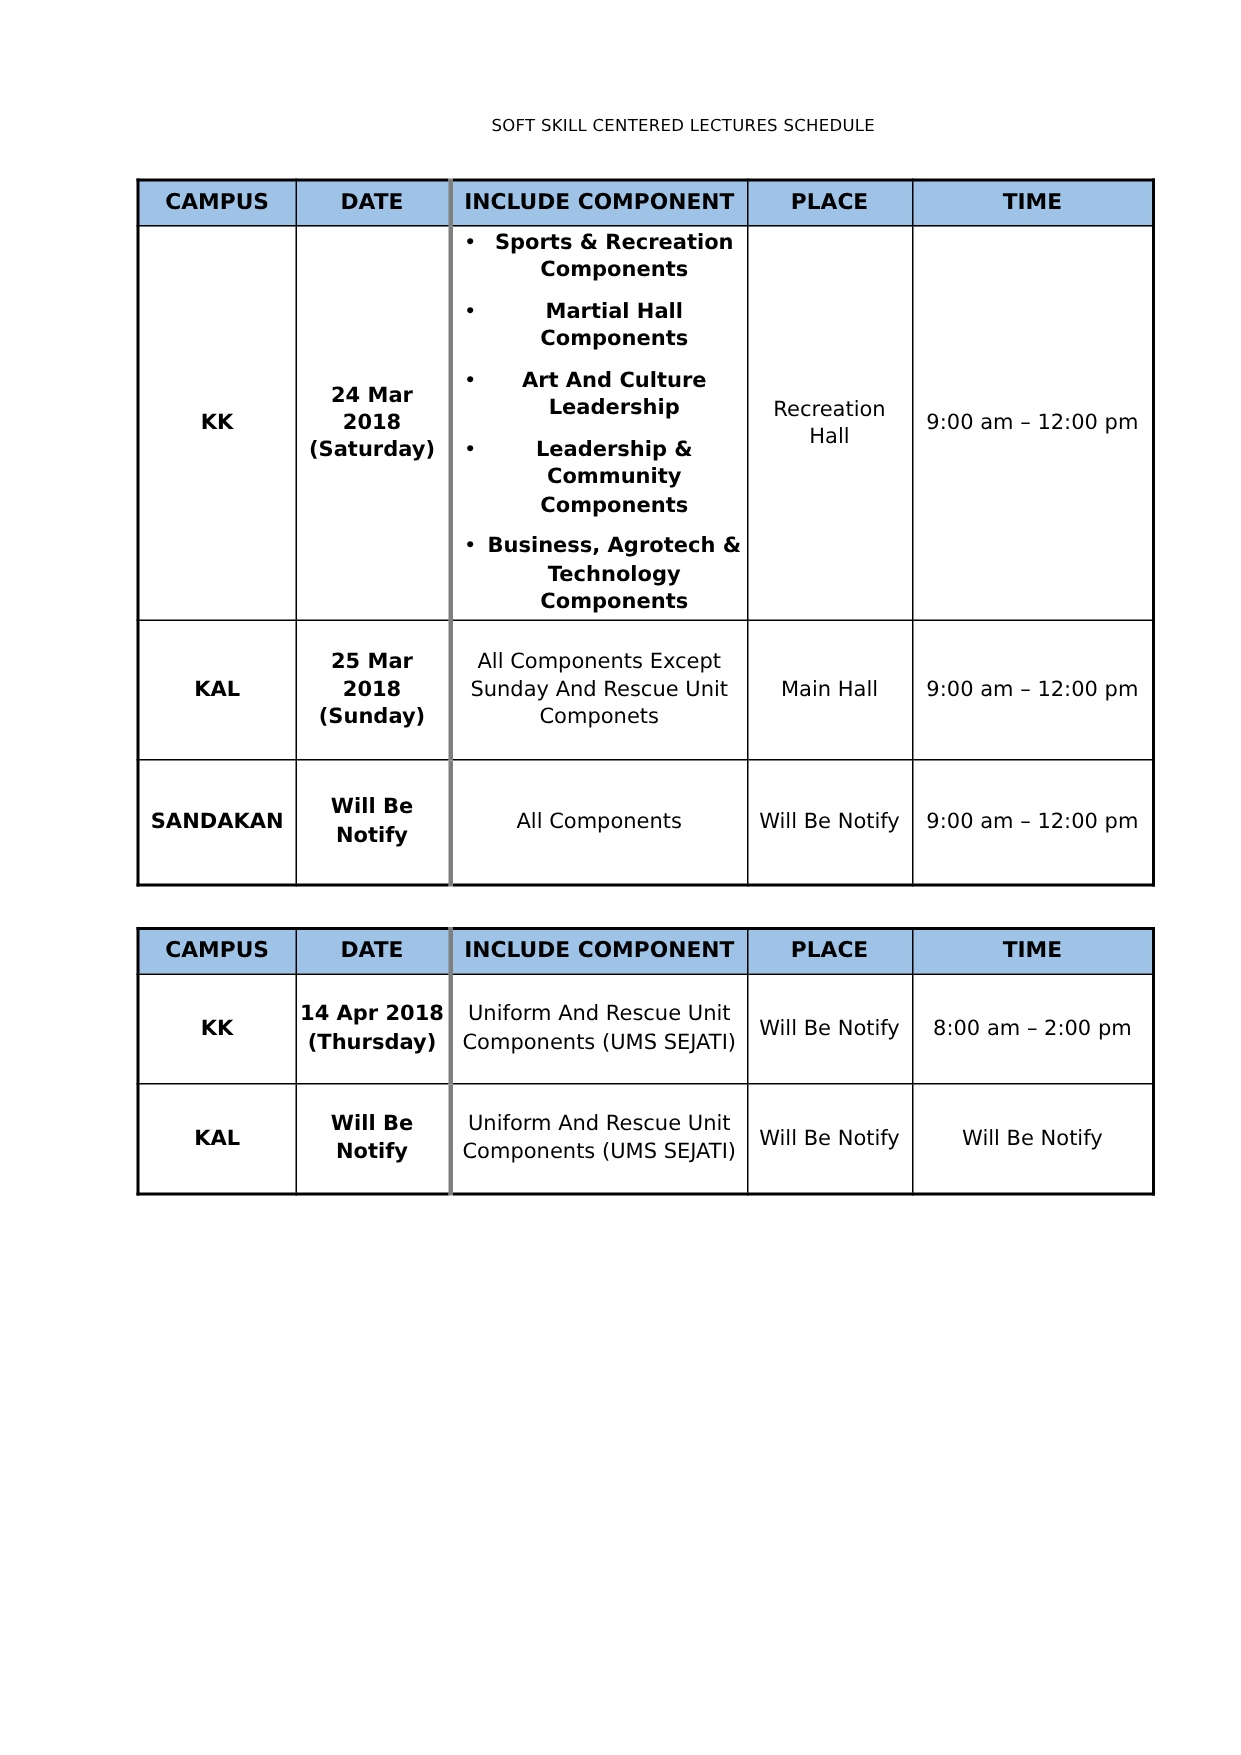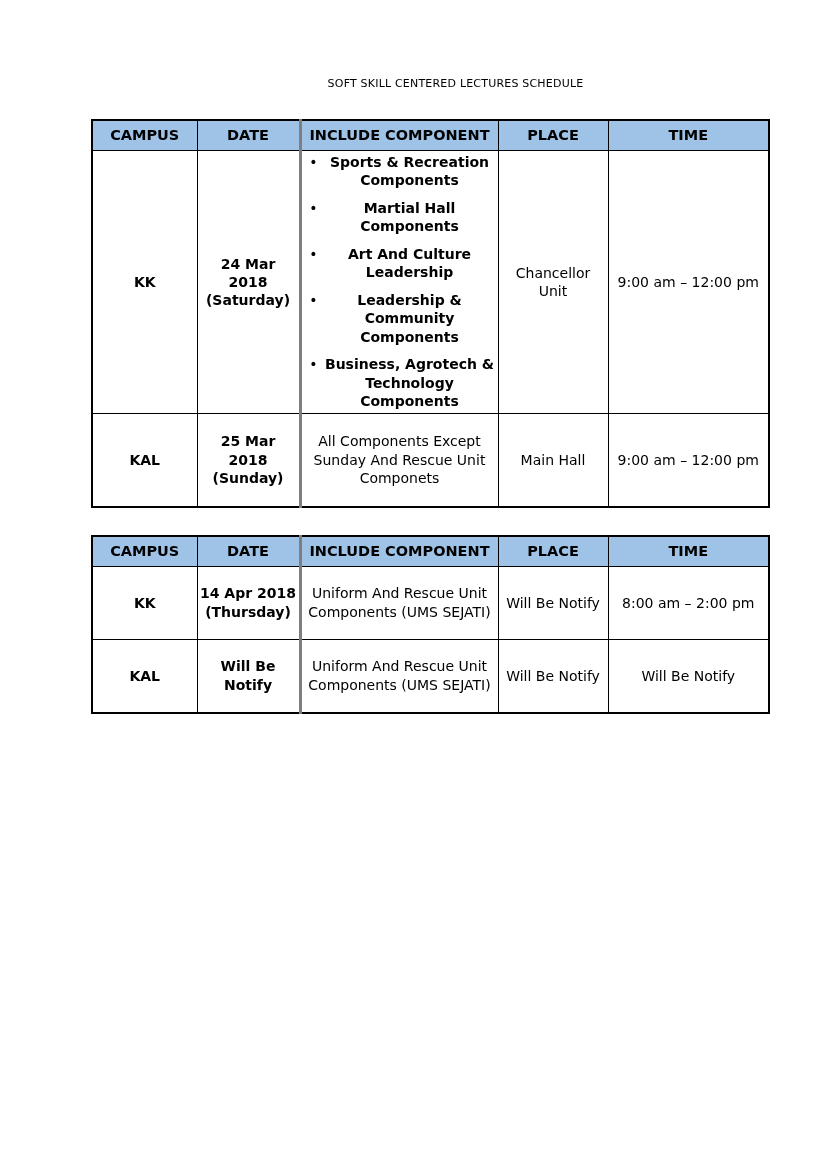--- a/index.html
+++ b/index.html
@@ -137,29 +137,36 @@
           </div>
           <div class="bullet-item">
             <span class="bullet">•</span>
             <span class="bullet-text">Leadership &amp; Community Components</span>
           </div>
           <div class="bullet-item">
             <span class="bullet">•</span>
             <span class="bullet-text">Business, Agrotech &amp; Technology Components</span>
           </div>
         </td>
-        <td>Chancellor Unit</td>
+        <td>Recreation Hall</td>
         <td>9:00 am – 12:00 pm</td>
       </tr>
       <tr class="t1-r2">
         <td class="campus-cell">KAL</td>
         <td class="date-cell">25 Mar 2018
 (Sunday)</td>
         <td class="col-component-b">All Components Except Sunday And Rescue Unit Componets</td>
         <td>Main Hall</td>
+        <td>9:00 am – 12:00 pm</td>
+      </tr>
+      <tr class="t1-r3">
+        <td class="campus-cell">SANDAKAN</td>
+        <td class="date-cell">Will Be Notify</td>
+        <td class="col-component-b">All Components</td>
+        <td>Will Be Notify</td>
         <td>9:00 am – 12:00 pm</td>
       </tr>
     </tbody>
   </table>
 
 
   <table class="schedule-table table-workshop">
     <colgroup>
       <col style="width:105px">
       <col style="width:103px">

